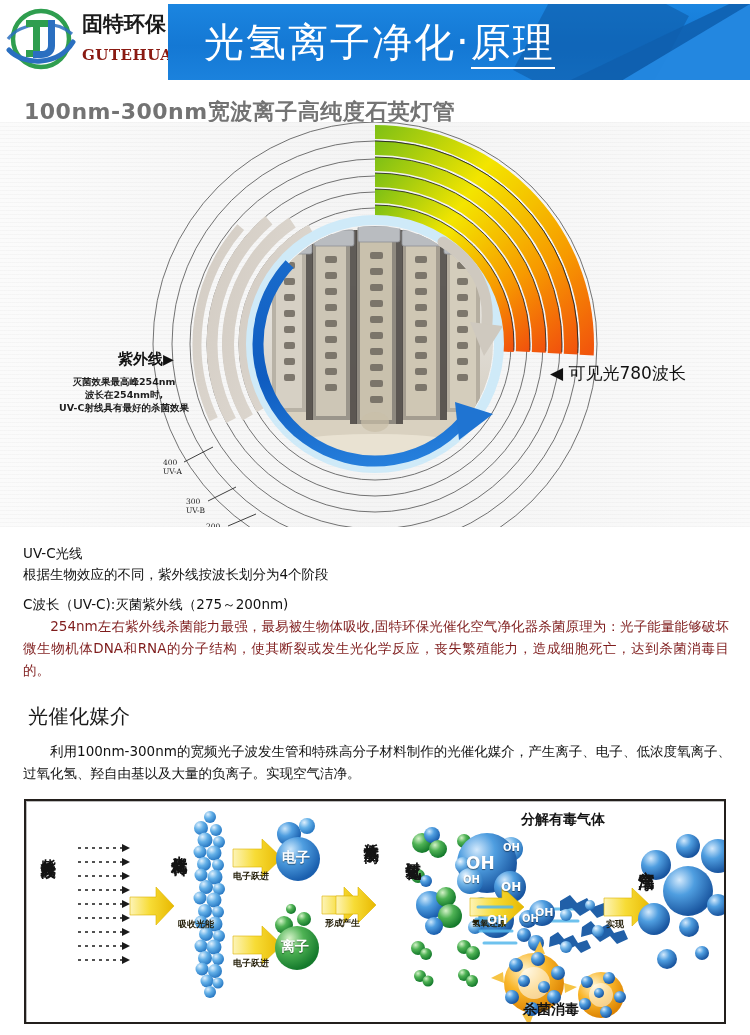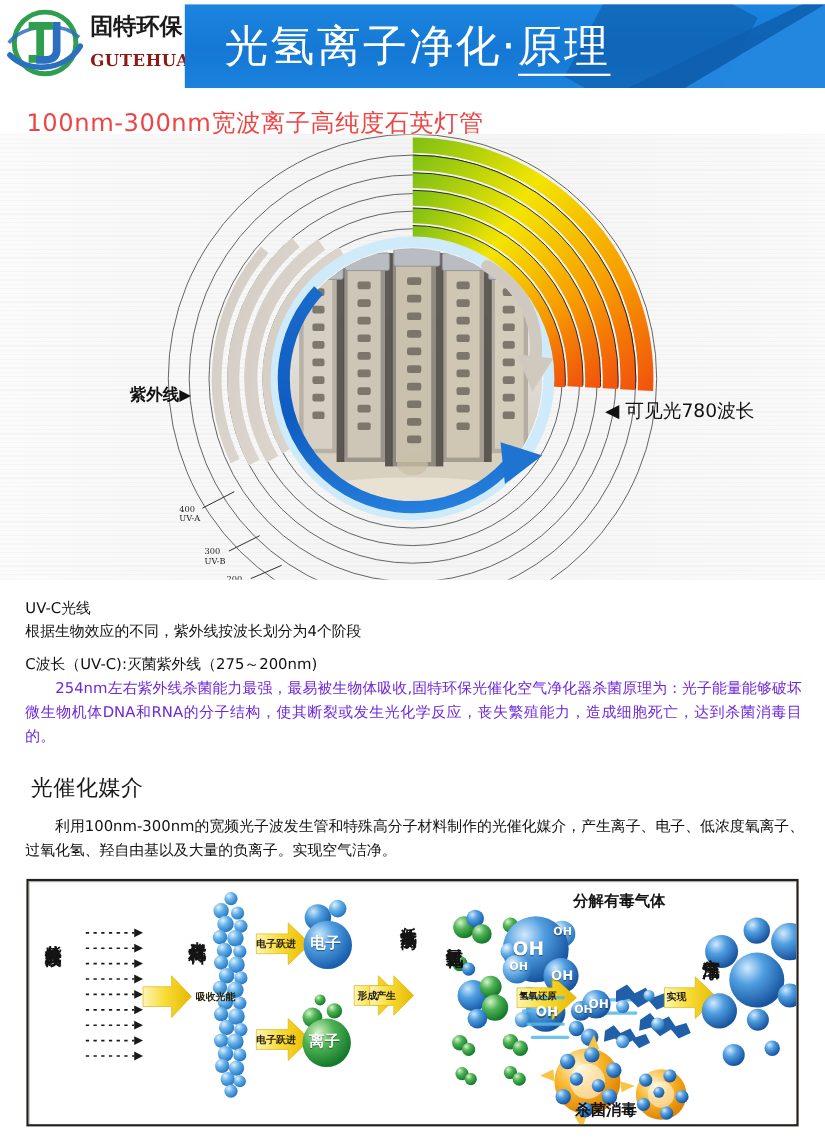--- a/index.html
+++ b/index.html
@@ -59,21 +59,21 @@
     position: absolute; left: 36px; top: 6px;
     font-size: 40px; color: #ffffff; letter-spacing: 2px;
     white-space: nowrap; line-height: 64px; font-weight: 400;
     z-index: 4;
   }
   .banner-title .u { border-bottom: 2px solid #fff; padding-bottom: 2px; }
 
   
   .sec-title {
     position: absolute; left: 24px; top: 97px;
-    font-size: 22px; font-weight: normal; color: #ef4444;
+    font-size: 22px; font-weight: bold; color: #737373;
     letter-spacing: 0.5px; white-space: nowrap;
   }
 
   
   .stage {
     position: absolute; left: 0; top: 122px;
     width: 750px; height: 405px;
     background:
       repeating-linear-gradient(0deg, rgba(0,0,0,.022) 0 1px, rgba(0,0,0,0) 1px 4px),
       linear-gradient(90deg,#fbfbfb,#f4f4f4 50%,#fafafa);
@@ -104,21 +104,21 @@
         font-family: "DejaVu Serif", "Liberation Serif", serif; }
   .wv.p1 { left: 163px; top: 336px; }
   .wv.p2 { left: 186px; top: 375px; }
   .wv.p3 { left: 206px; top: 400px; }
 
   
   .body-block { position: absolute; left: 23px; top: 543px; width: 706px; }
   .bt-h { font-size: 13.5px; color: #111; line-height: 21px; }
   .bt-p { font-size: 13.5px; color: #111; line-height: 21px; }
   .bt-gap { height: 9px; }
-  .bt-para { font-size: 13.5px; color: #6d28d9; line-height: 22px; text-align: justify; }
+  .bt-para { font-size: 13.5px; color: #7f1d1d; line-height: 22px; text-align: justify; }
 
   .cat-title {
     position: absolute; left: 28px; top: 703px;
     font-size: 20px; color: #1a1a1a; letter-spacing: .5px;
   }
   .cat-para {
     position: absolute; left: 23px; top: 740px; width: 708px;
     font-size: 13.5px; color: #111; line-height: 22px; text-align: justify;
   }
 
@@ -133,21 +133,21 @@
   }
   .flow svg { position: absolute; left: 0; top: 0; }
 
   .vtext {
     position: absolute; writing-mode: vertical-rl; text-orientation: upright;
     font-weight: bold; color: #141414; letter-spacing: 1px; line-height: 1.02;
   }
   .htext { position: absolute; font-weight: bold; color: #141414; }
   .atext {
     position: absolute; font-weight: bold; color: #231d07;
-    white-space: nowrap; z-index: 12;
+    white-space: nowrap; z-index: 12; margin-top: 18px;
   }
   .bub-label {
     position: absolute; font-weight: bold; color: #ffffff;
     z-index: 14; white-space: nowrap;
     text-shadow: 0 1px 1px rgba(0,0,0,.45);
   }
 </style>
 </head>
 <body>
 
@@ -393,20 +393,25 @@
       <path d="M184 340 L213 325"></path>
       <path d="M208 379 L236 365"></path>
       <path d="M228 404 L256 392"></path>
       <path d="M256 431 L283 419"></path>
     </g>
   </svg>
 
   <div class="lbl-uv">
     <span>紫外线</span><span class="tri">▶</span>
   </div>
+  <div class="uv-desc">
+    <div>灭菌效果最高峰254nm</div>
+    <div>波长在254nm时,</div>
+    <div>UV-C射线具有最好的杀菌效果</div>
+  </div>
 
   <div class="lbl-vis">
     <span>◀</span>
     <span>可见光780波长</span>
   </div>
 
   <div class="wv p1">
     <div>400</div>
     <div>UV-A</div>
   </div>

